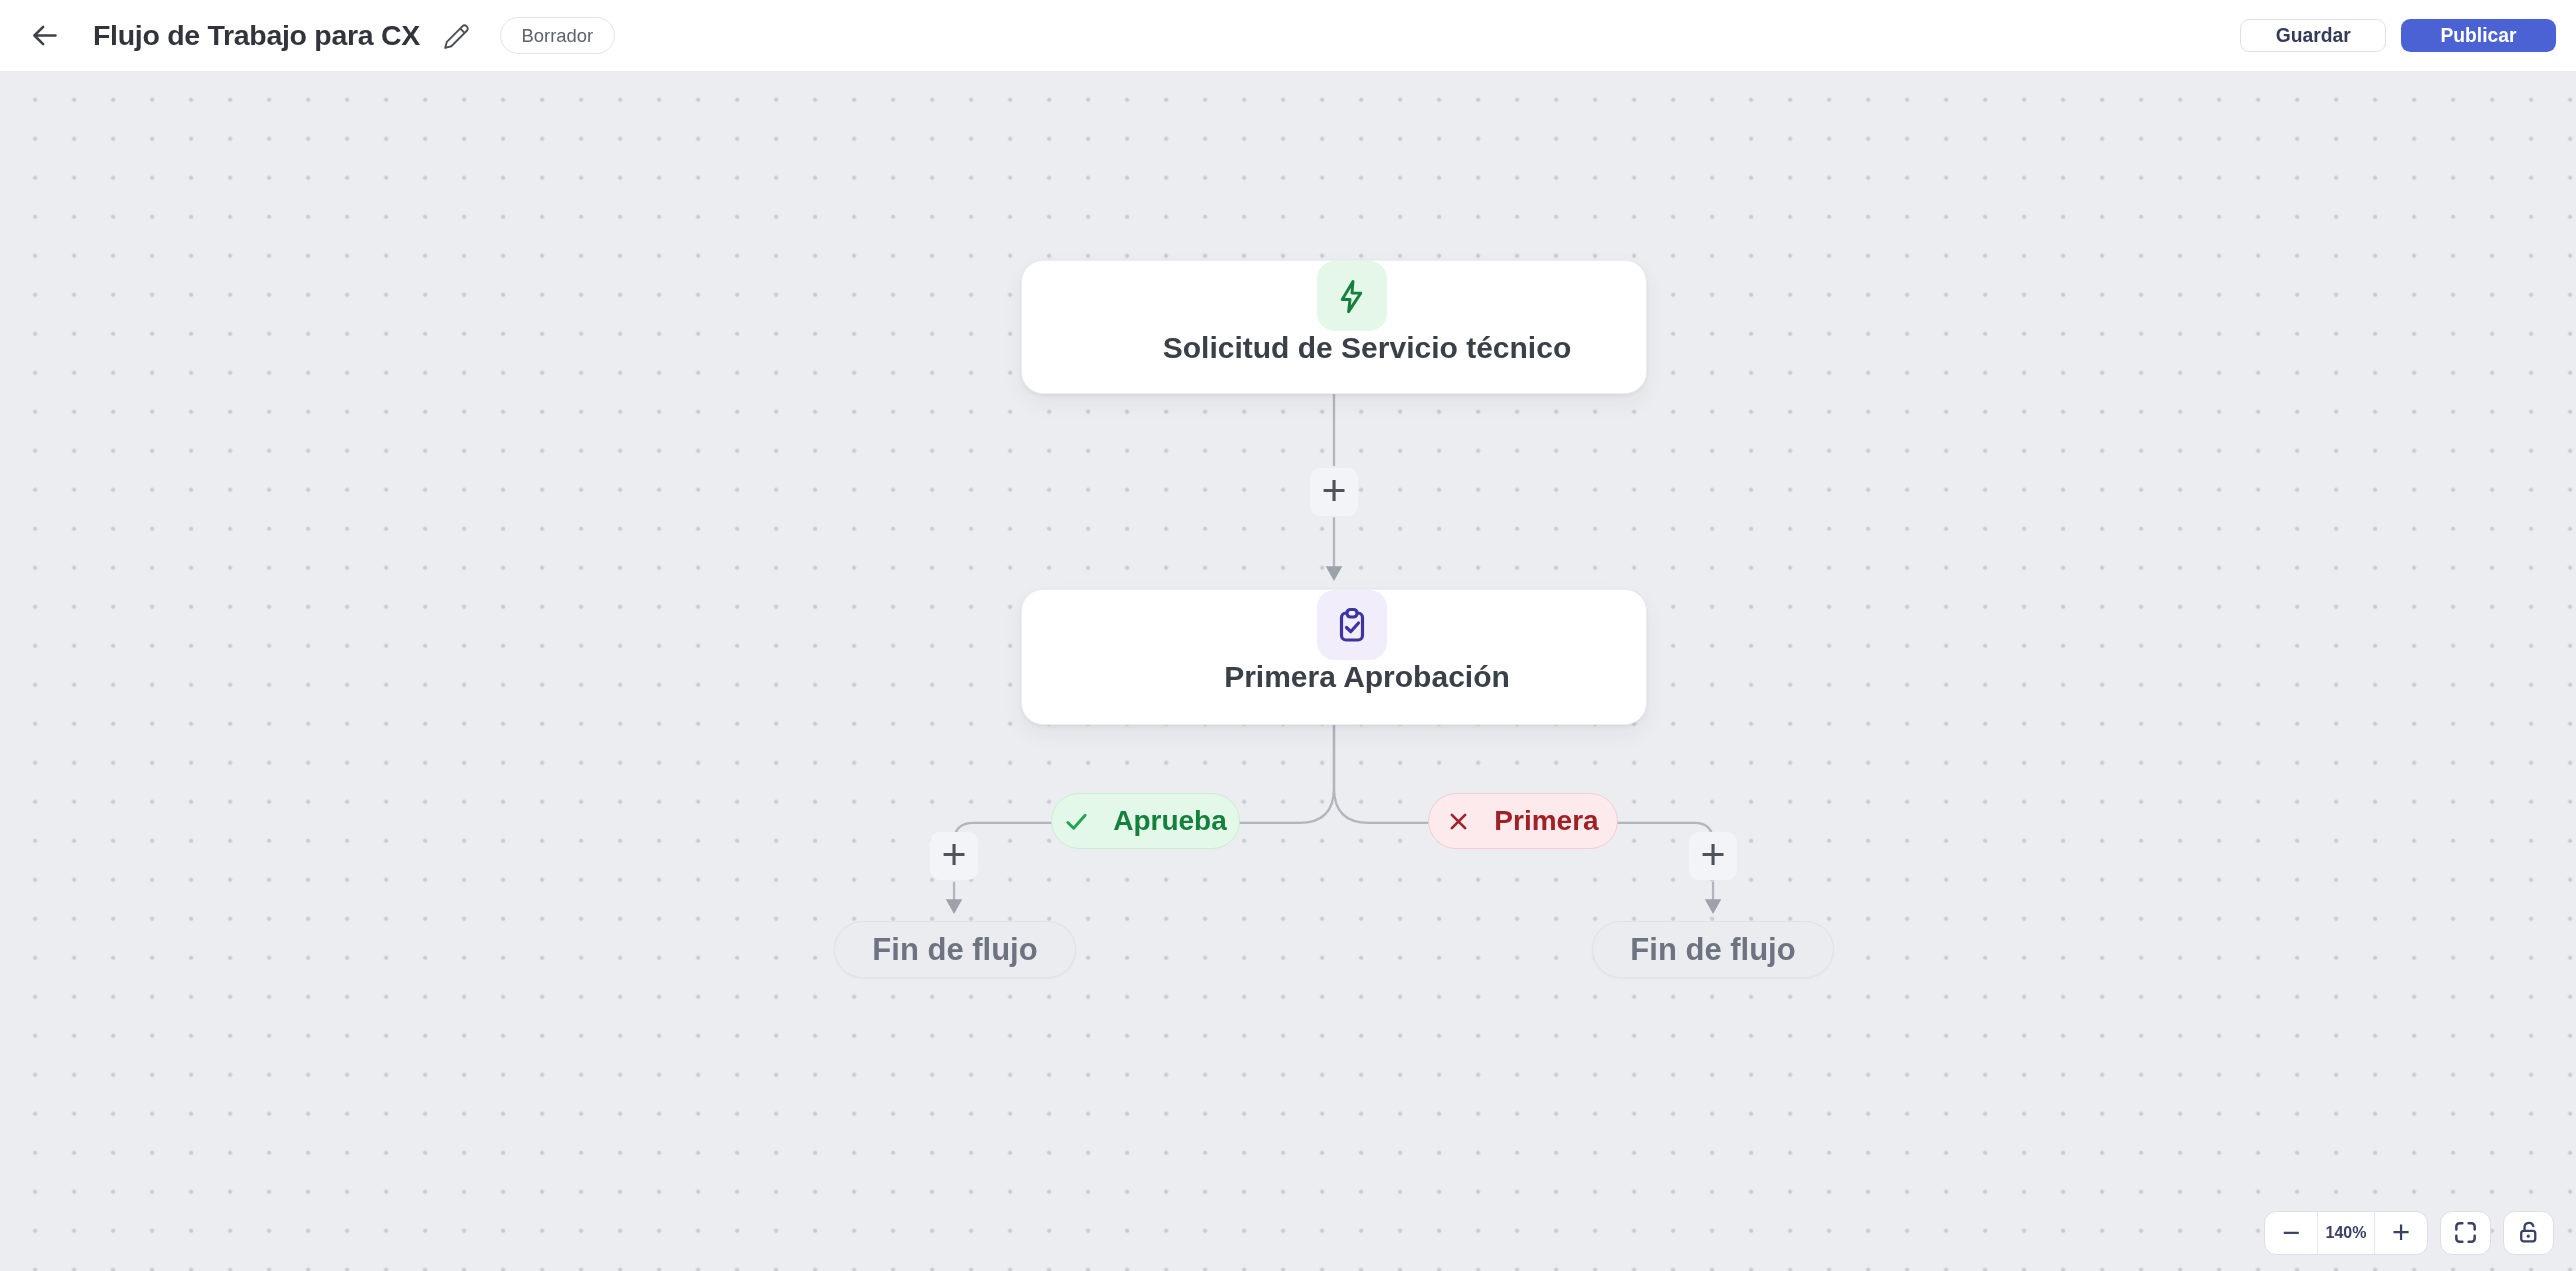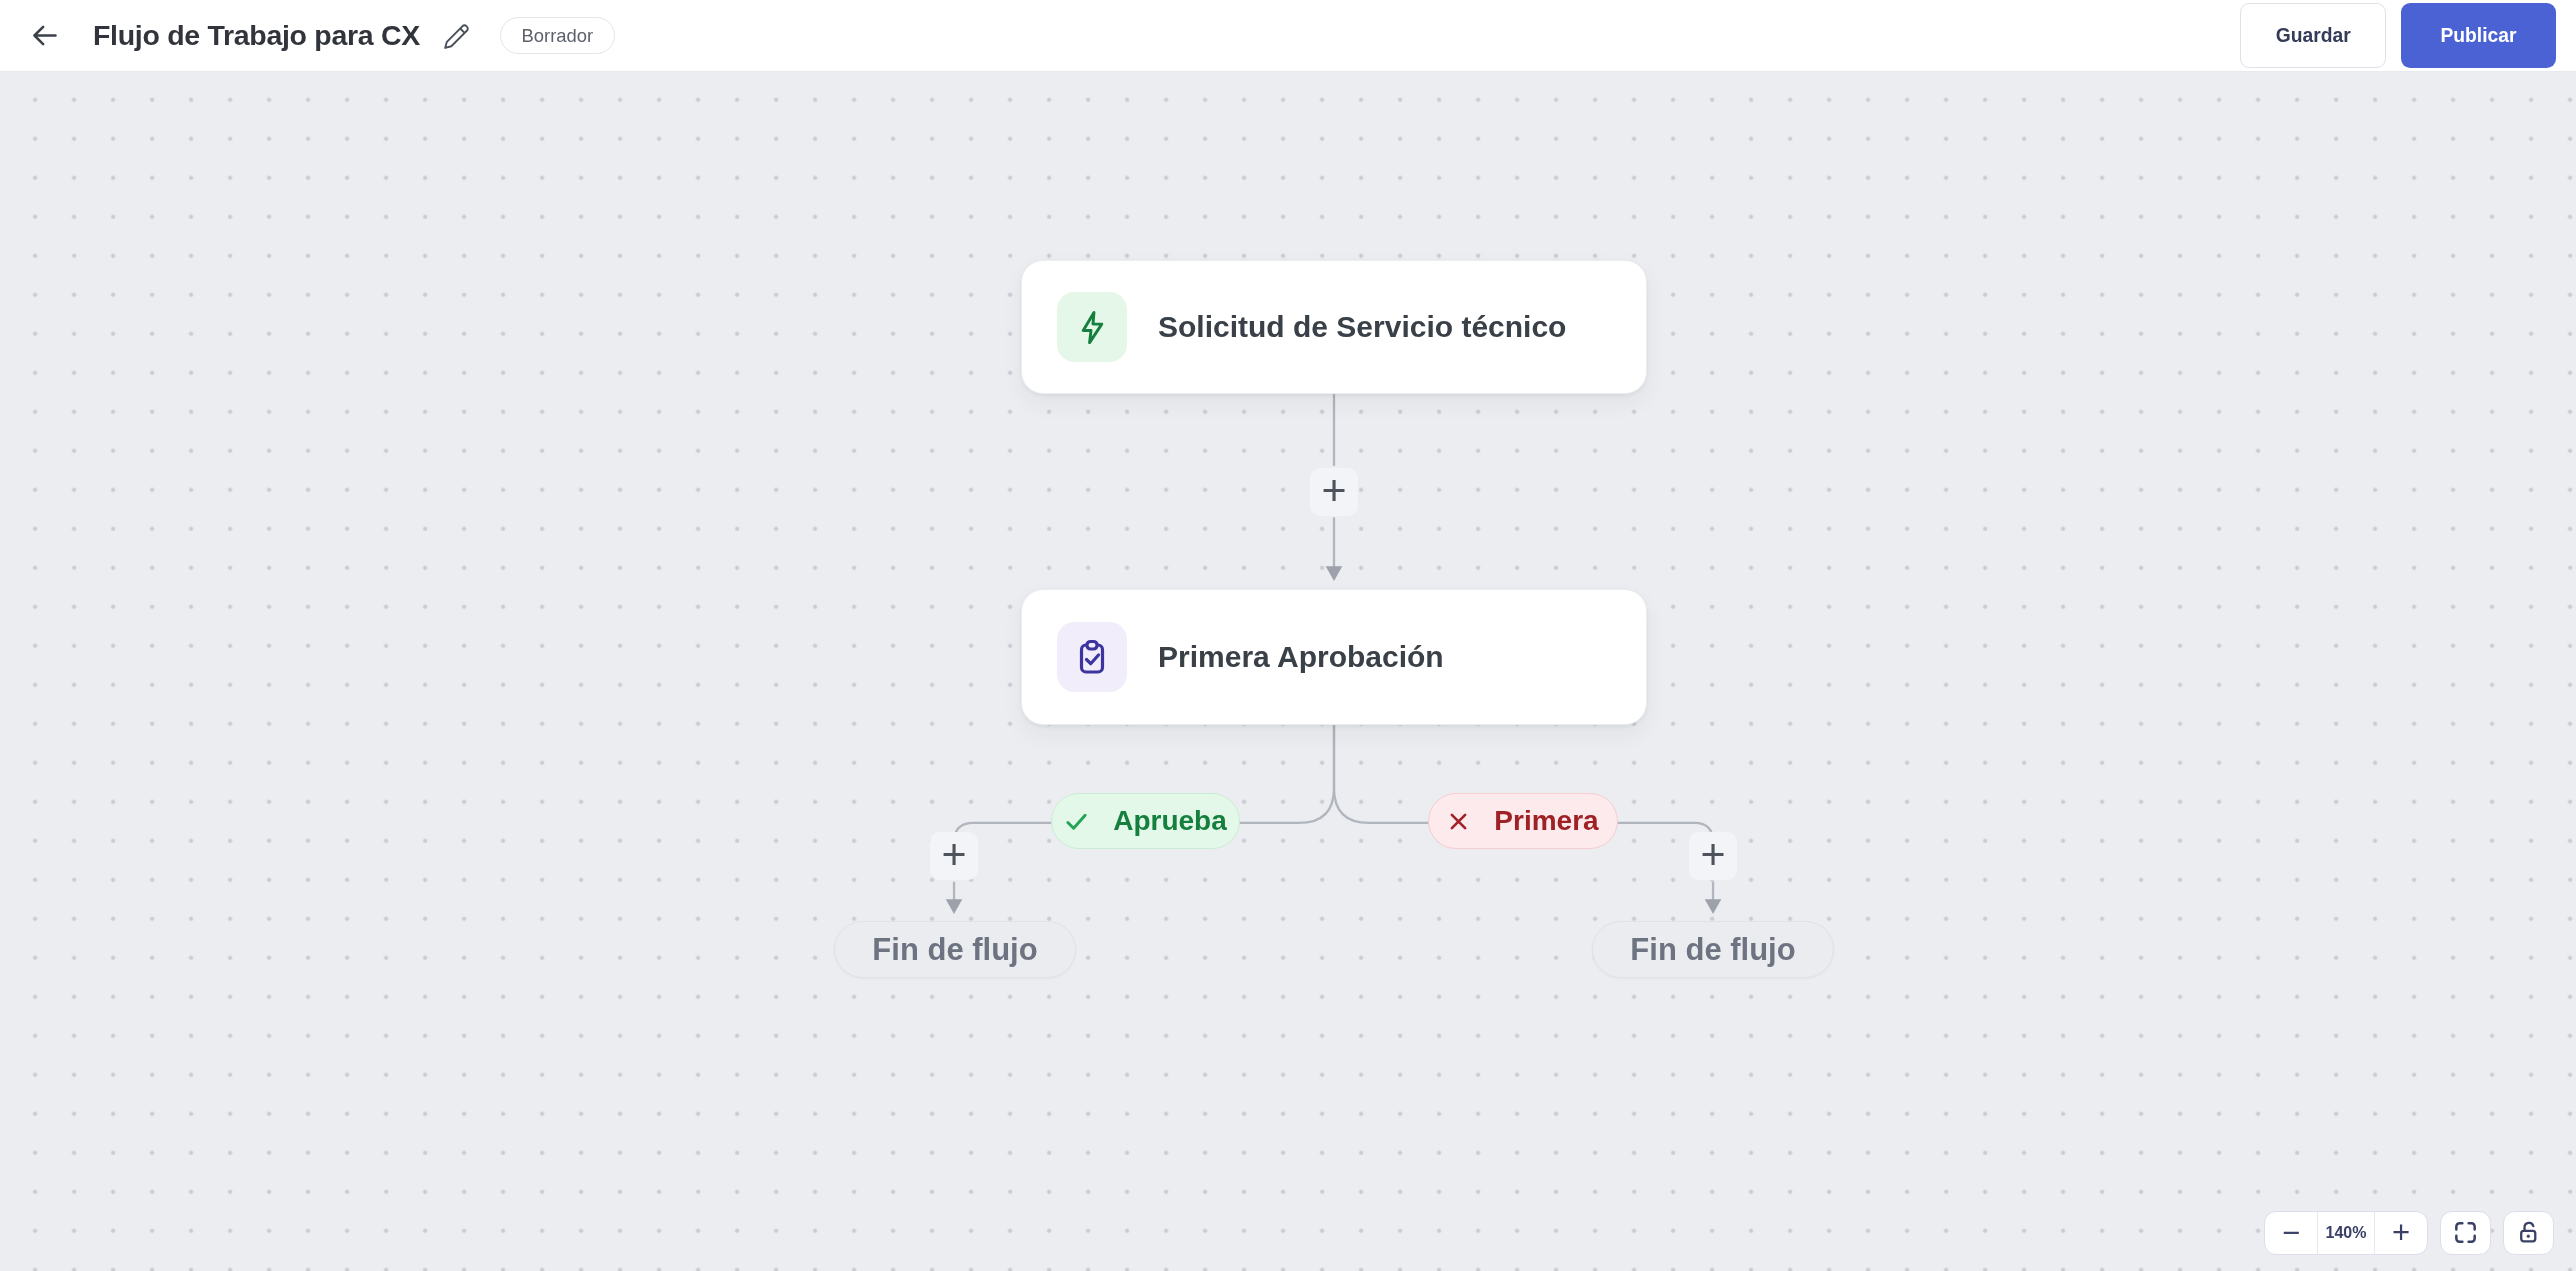--- a/index.html
+++ b/index.html
@@ -24,41 +24,41 @@
     width:39px; height:39px; border:none; background:transparent; cursor:pointer;
     display:flex; align-items:center; justify-content:center; margin-left:16.6px;
   }
   .status-badge {
     margin-left:24px; height:37px; padding:0 21px; border:1.4px solid #e3e4e9;
     border-radius:18.4px; display:flex; align-items:center;
     font-size:18.4px; font-weight:500; color:#5c616b; background:#fff; white-space:nowrap;
   }
   .spacer { flex:1; }
   .btn {
-    height:65px; border-radius:9.2px; font-size:19.3px; font-weight:700; cursor:pointer;
+    height:33px; border-radius:9.2px; font-size:19.3px; font-weight:700; cursor:pointer;
     display:flex; align-items:center; justify-content:center;
     font-family:inherit;
   }
   .btn-save { width:146px; background:#ffffff; border:1.4px solid #dfe1e7; color:#343b58; }
   .btn-publish { width:155px; background:#4b62d4; border:none; color:#ffffff; margin-left:14.7px; }
 
   
   .canvas {
     position:absolute; top:72px; left:0; width:2576px; height:1200px;
     background-color:#ecedf1;
     background-image:radial-gradient(circle, #c8cbd2 1.8px, transparent 2.4px);
     background-size:39px 39px; background-position:15.6px 8.3px;
   }
   .edges { position:absolute; top:0; left:0; width:2576px; height:1200px; }
 
   .node {
     position:absolute; width:626px; background:#ffffff;
     border:0.9px solid #ebedf0; border-radius:22px;
     box-shadow:0 1.8px 3.7px rgba(25,30,45,.05), 0 9.2px 22px rgba(25,30,45,.05);
-    display:flex; align-items:center; padding-left:35px; cursor:pointer;
+    display:flex; align-items:center; padding-left:35px; cursor:pointer;flex-direction:column;
   }
   .node-trigger  { left:1021px; top:188px; height:134px; }
   .node-approval { left:1021px; top:517px; height:136px;text-align:right; }
   .icon-tile {
     width:70px; height:70px; border-radius:17.5px; flex:0 0 auto;
     display:flex; align-items:center; justify-content:center;
   }
   .tile-green    { background:#e4f7e9; }
   .tile-lavender { background:#f1edfb; }
   .node-label { font-size:30px; font-weight:700; color:#3a4047; margin-left:31px; white-space:nowrap; }

